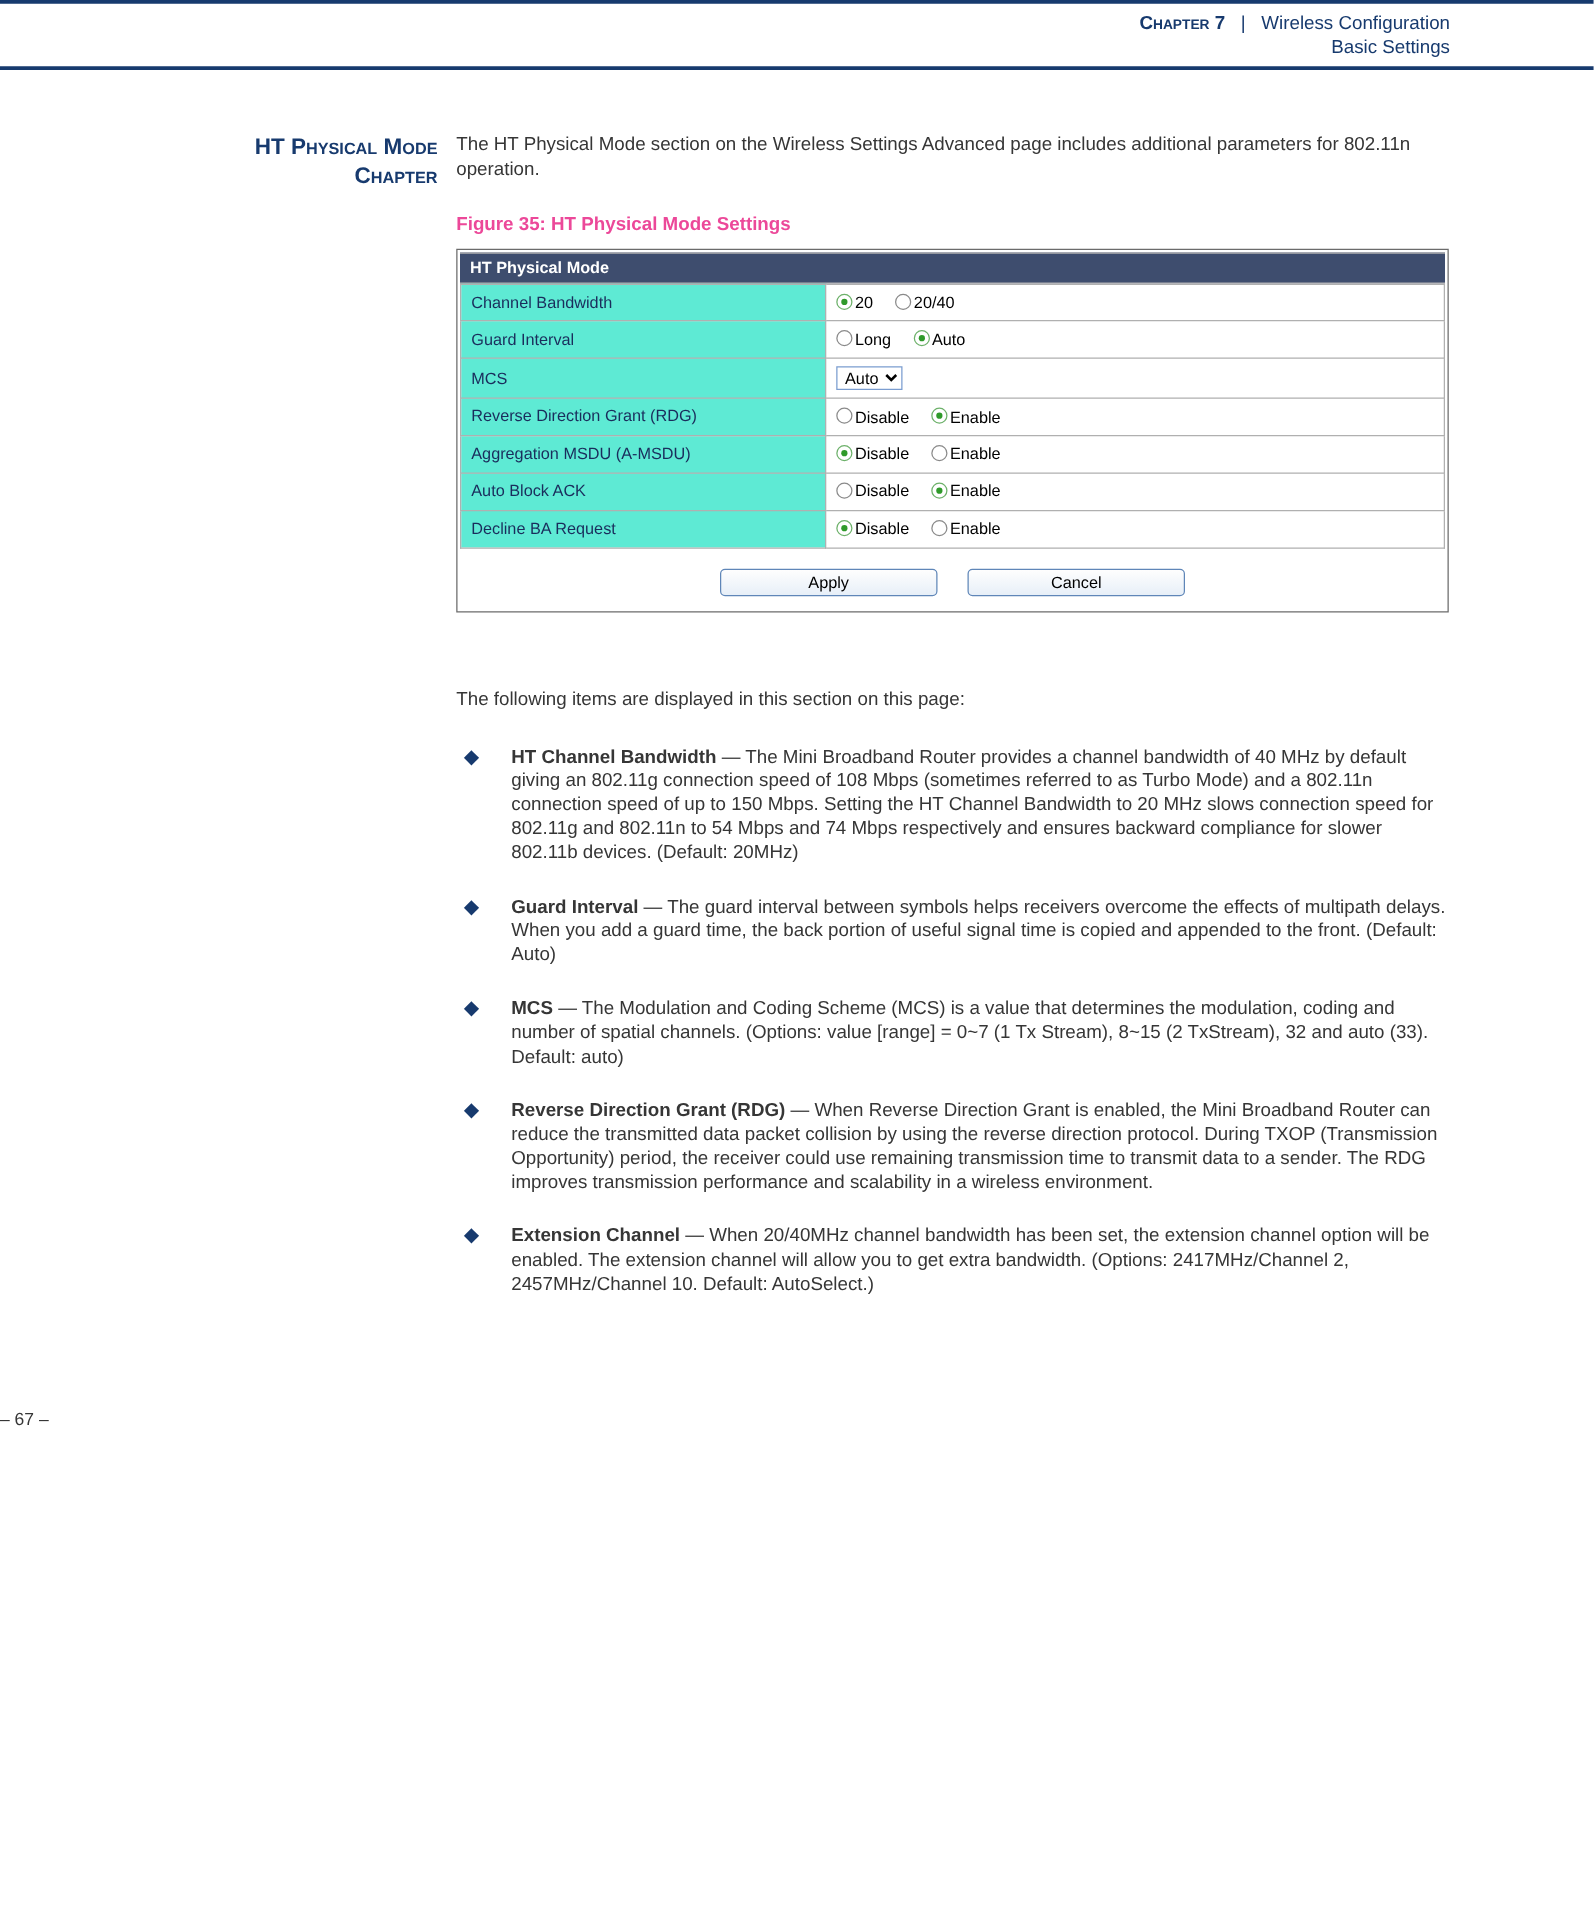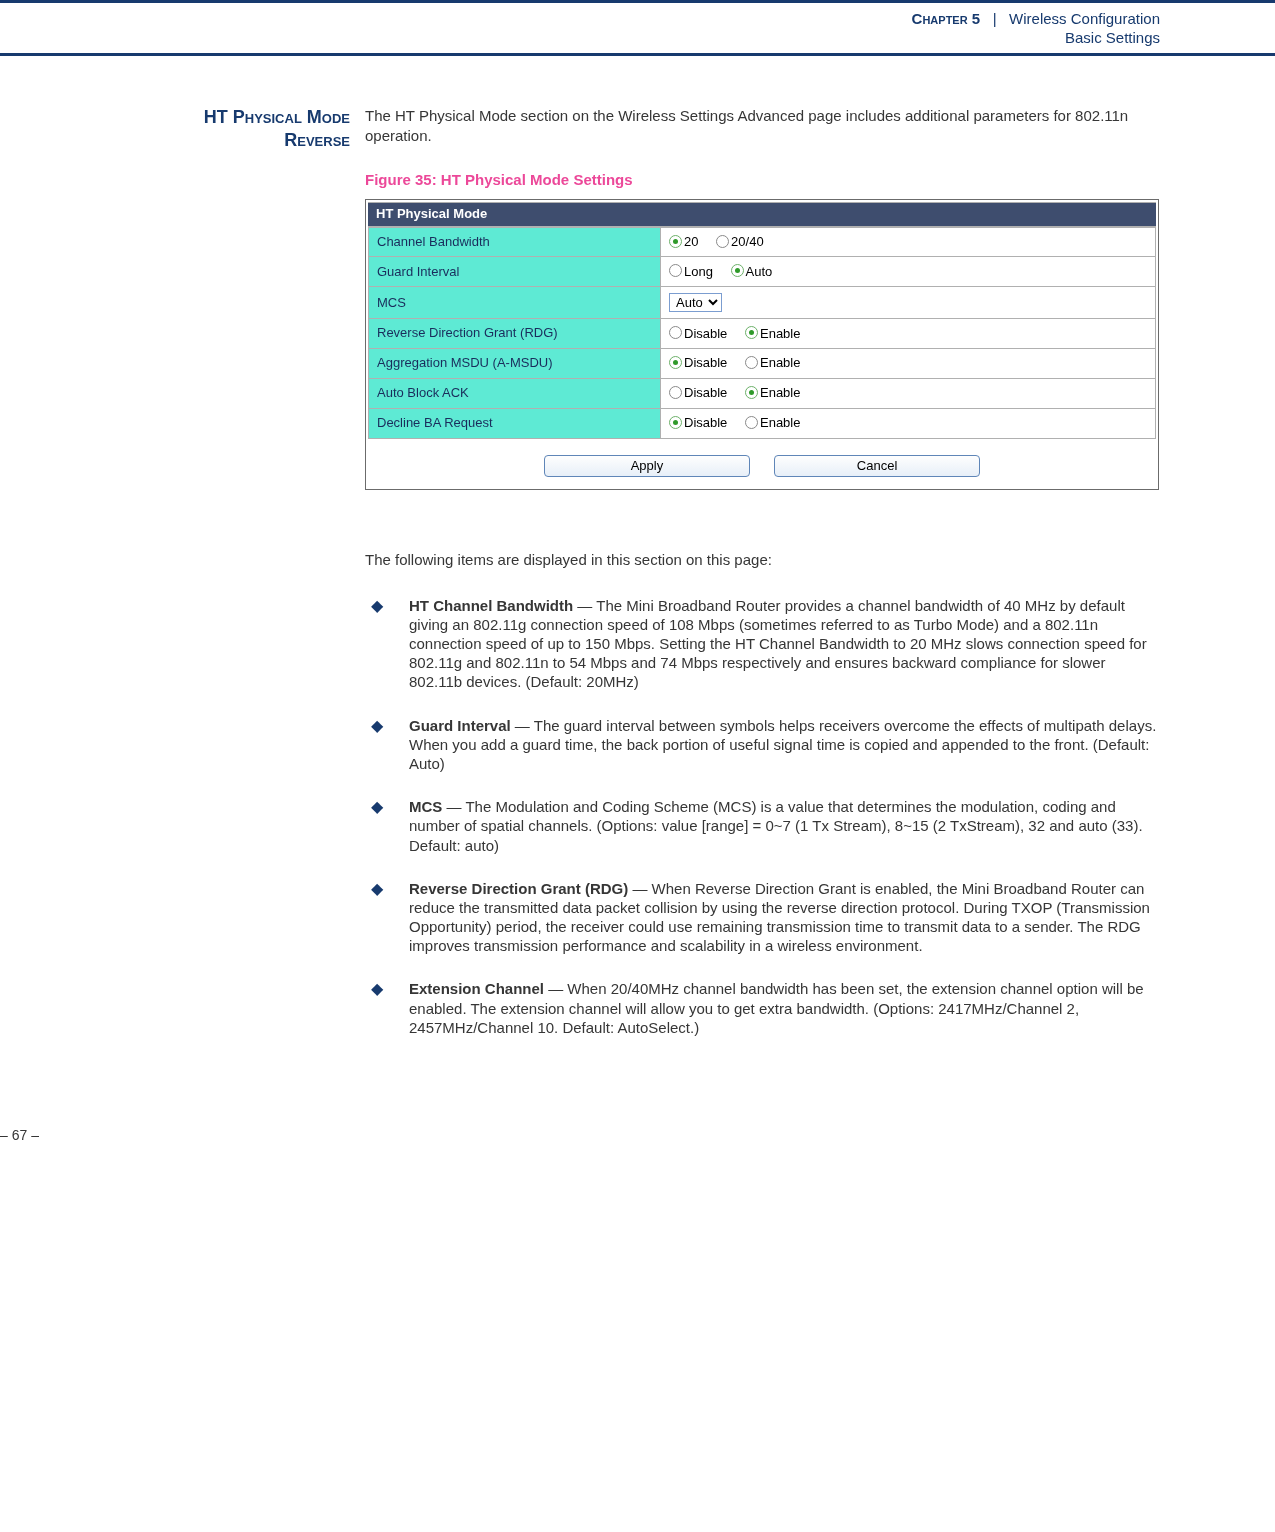--- a/index.html
+++ b/index.html
@@ -122,21 +122,21 @@
   }
   .winbtn {
     display: inline-block;
     min-width: 140px;
     border: 1.5px solid #5f86b8;
     border-radius: 4px;
     background: linear-gradient(#fefefe,#e7eff8);
     color: #000;
     font-family: Arial, sans-serif;
     font-size: 13px;
-    padding: 2px 32px;
+    padding: 2px 16px;
     margin: 0 10px;
     text-align: center;
   }
   .section-lead { margin-left: 235px; margin-top: 60px; margin-bottom: 26px;}
   ul.diamond {
     list-style: none;
     padding: 0;
     margin: 0 0 0 235px;
   }
   ul.diamond > li {
@@ -159,33 +159,33 @@
     color: #363636;
     margin-top: 90px;
     padding-bottom: 40px;
   }
 </style>
 </head>
 <body>
 
 <div class="header-bar">
   <span class="line1">
-    <span class="chap-strong smallcaps">Chapter 5</span>
+    <span class="chap-strong smallcaps">Chapter 7</span>
     &nbsp;&nbsp;<span>|</span>&nbsp;&nbsp;
     <span>Wireless Configuration</span>
   </span>
   <span class="line2">Basic Settings</span>
 </div>
 
 <div class="page-body">
 
   <div class="two-col">
     <div class="side-heading smallcaps">
       <span>HT Physical Mode</span><br>
-      <span>Reverse</span>
+      <span>Chapter</span>
     </div>
     <div class="main-col">
       <div class="intro-para">The HT Physical Mode section on the Wireless Settings Advanced page includes additional parameters for 802.11n operation.</div>
 
       <div class="fig-caption">Figure 35:  HT Physical Mode Settings</div>
 
       <div class="shot">
         <div class="shot-title">HT Physical Mode</div>
         <table>
           <tbody>

